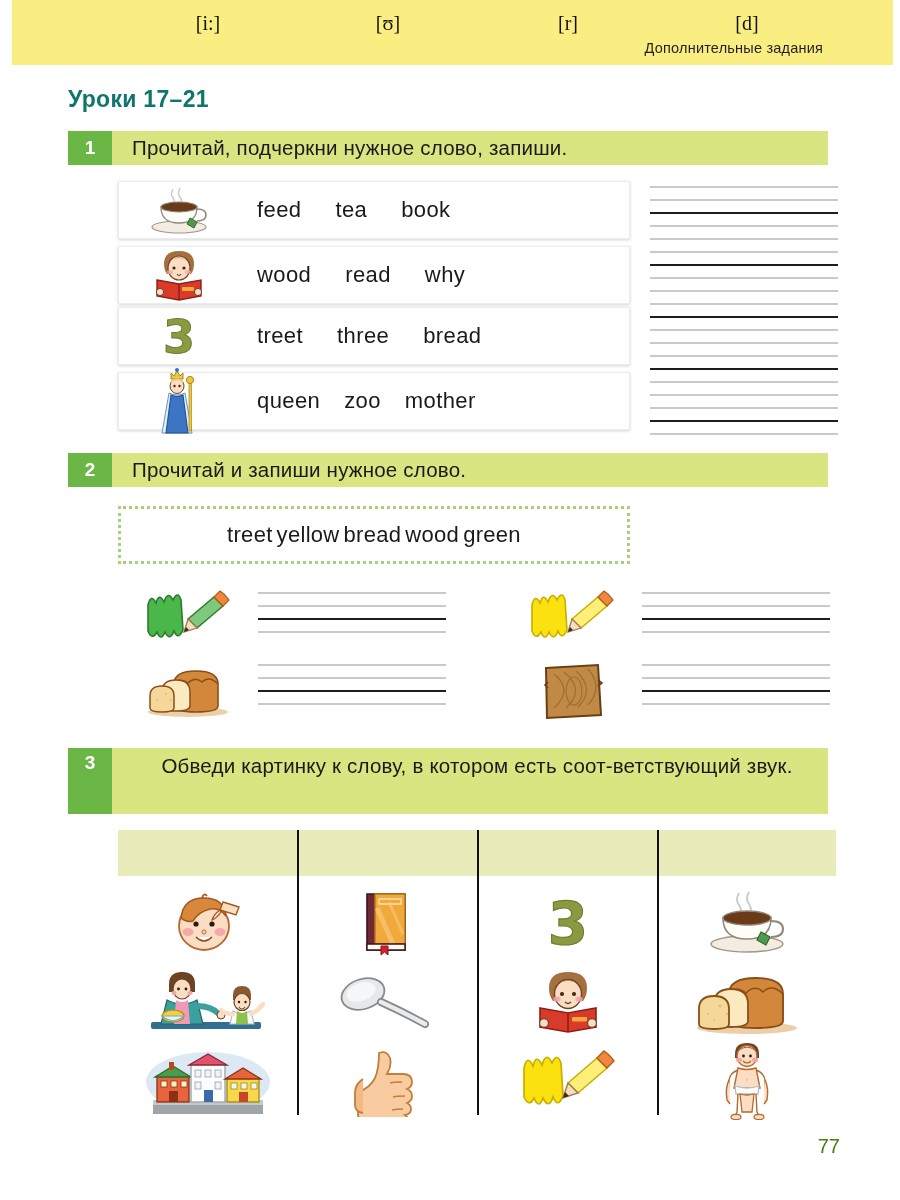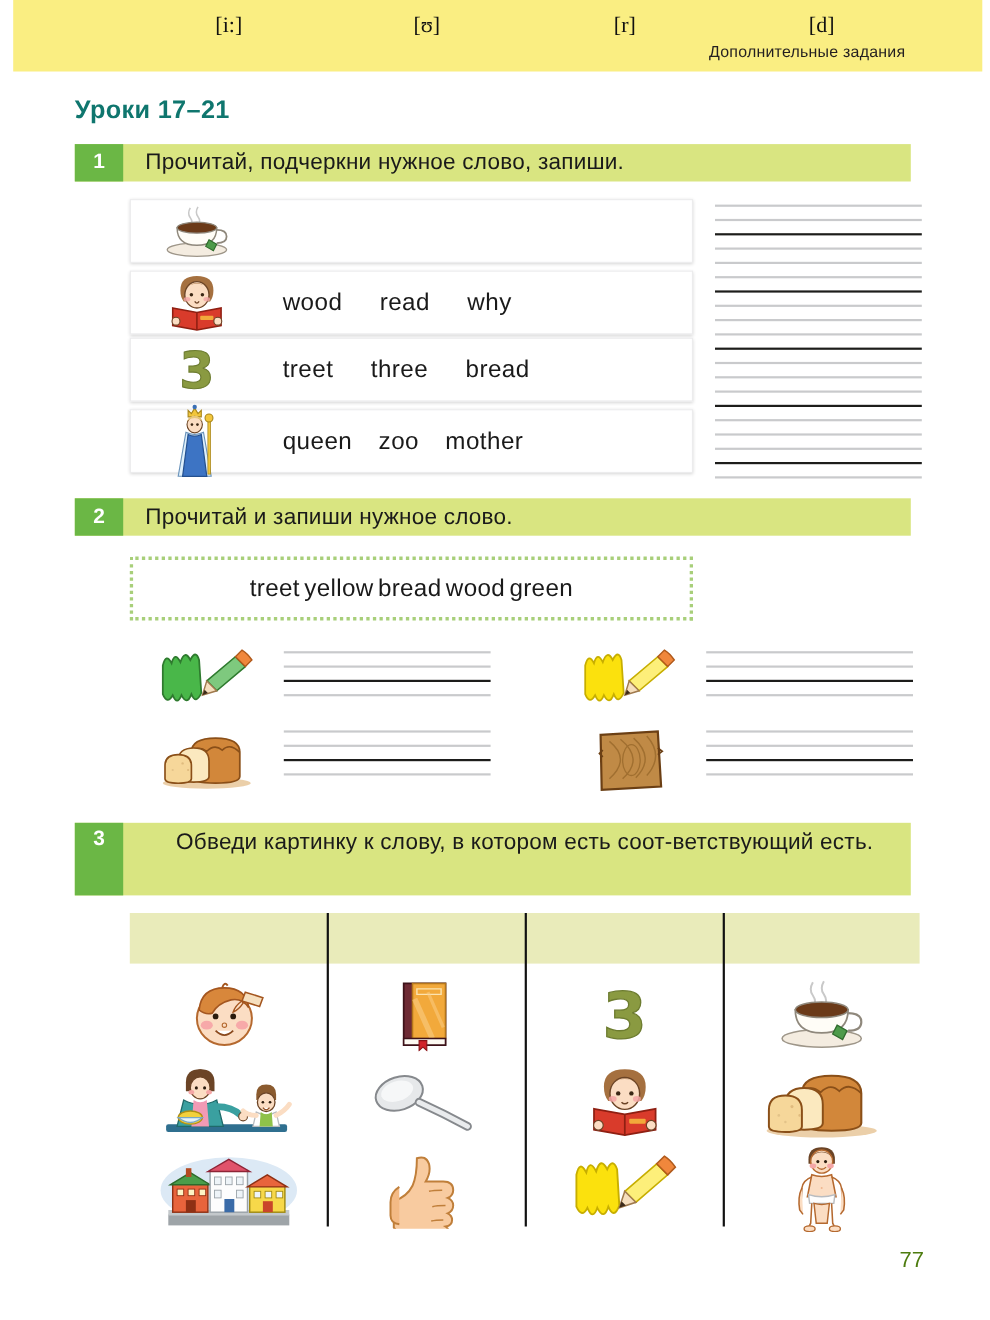--- a/index.html
+++ b/index.html
@@ -125,20 +125,25 @@
     <div class="card-pic">
       <svg width="72" height="50" viewBox="0 0 72 50">
         <path d="M30 4 q-3 5 0 9 q3 4 0 8" stroke="#c9c9c9" stroke-width="1.4" fill="none"></path>
         <path d="M37 3 q-3 5 0 9 q3 4 0 8" stroke="#c9c9c9" stroke-width="1.4" fill="none"></path>
         <ellipse cx="36" cy="42" rx="27" ry="6" fill="#f4ece0" stroke="#9e9689" stroke-width="1.2"></ellipse>
         <path d="M18 22 q0 16 18 16 q18 0 18 -16 z" fill="#fffdf7" stroke="#8f887c" stroke-width="1.3"></path>
         <ellipse cx="36" cy="22" rx="18" ry="5" fill="#6b3a18" stroke="#8f887c" stroke-width="1.2"></ellipse>
         <path d="M54 24 q9 0 9 6 q0 6 -9 6" fill="none" stroke="#8f887c" stroke-width="1.6"></path>
         <path d="M47 33 l7 4 l-3 6 l-7 -4 z" fill="#4e9b4a" stroke="#2f6b2c" stroke-width="1"></path>
       </svg>
+    </div>
+    <div class="card-words">
+      <span>feed</span>
+      <span>tea</span>
+      <span>book</span>
     </div>
   </div>
 
   <div class="card" style="top:246px;">
     <div class="card-pic">
       <svg width="58" height="54" viewBox="0 0 58 54">
         <path d="M14 16 q0 -13 15 -13 q15 0 15 13 q0 6 -3 10 l-24 0 q-3 -4 -3 -10z" fill="#a5703f"></path>
         <ellipse cx="29" cy="20" rx="11" ry="12" fill="#fbddc3" stroke="#6b4426" stroke-width="1.2"></ellipse>
         <path d="M18 14 q11 -9 22 0 q-5 -4 -11 -4 q-6 0 -11 4z" fill="#a5703f"></path>
         <circle cx="24" cy="20" r="1.6" fill="#3b2715"></circle>
@@ -294,21 +299,21 @@
       <div class="rule light" style="top: 0px;"></div>
       <div class="rule light" style="top: 13px;"></div>
       <div class="rule dark" style="top: 26px;"></div>
       <div class="rule light" style="top: 39px;"></div>
     </div>
 
   <div class="task-band two-line" style="top:748px; height:66px;">
     <div class="task-num">3</div>
     <div class="task-text" style="flex-direction:row; justify-content:center;">
       <div>Обведи  картинку  к  слову,  в  котором  есть  соот-</div>
-      <div>ветствующий есть.</div>
+      <div>ветствующий звук.</div>
     </div>
   </div>
 
   <div class="ex3-head"></div>
   <div class="ex3-head-cell" style="left:118px;  width:180px;">[i:]</div>
   <div class="ex3-head-cell" style="left:298px;  width:180px;">[ʊ]</div>
   <div class="ex3-head-cell" style="left:478px;  width:180px;">[r]</div>
   <div class="ex3-head-cell" style="left:658px;  width:178px;">[d]</div>
 
   <div class="ex3-divider" style="left:297px; top:830px; height:285px;"></div>

